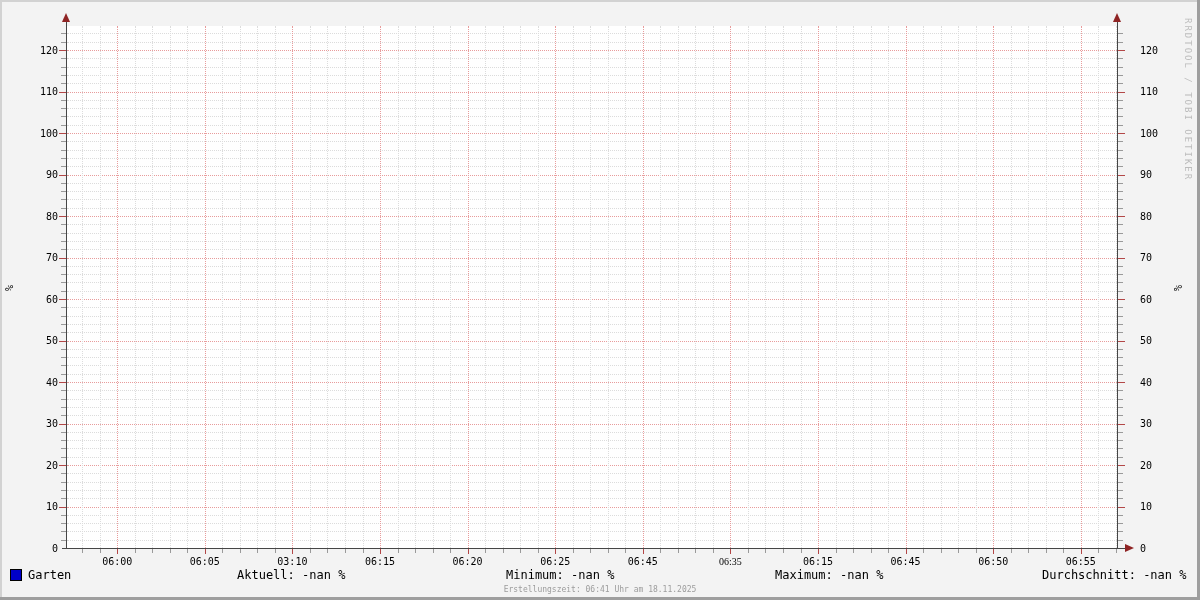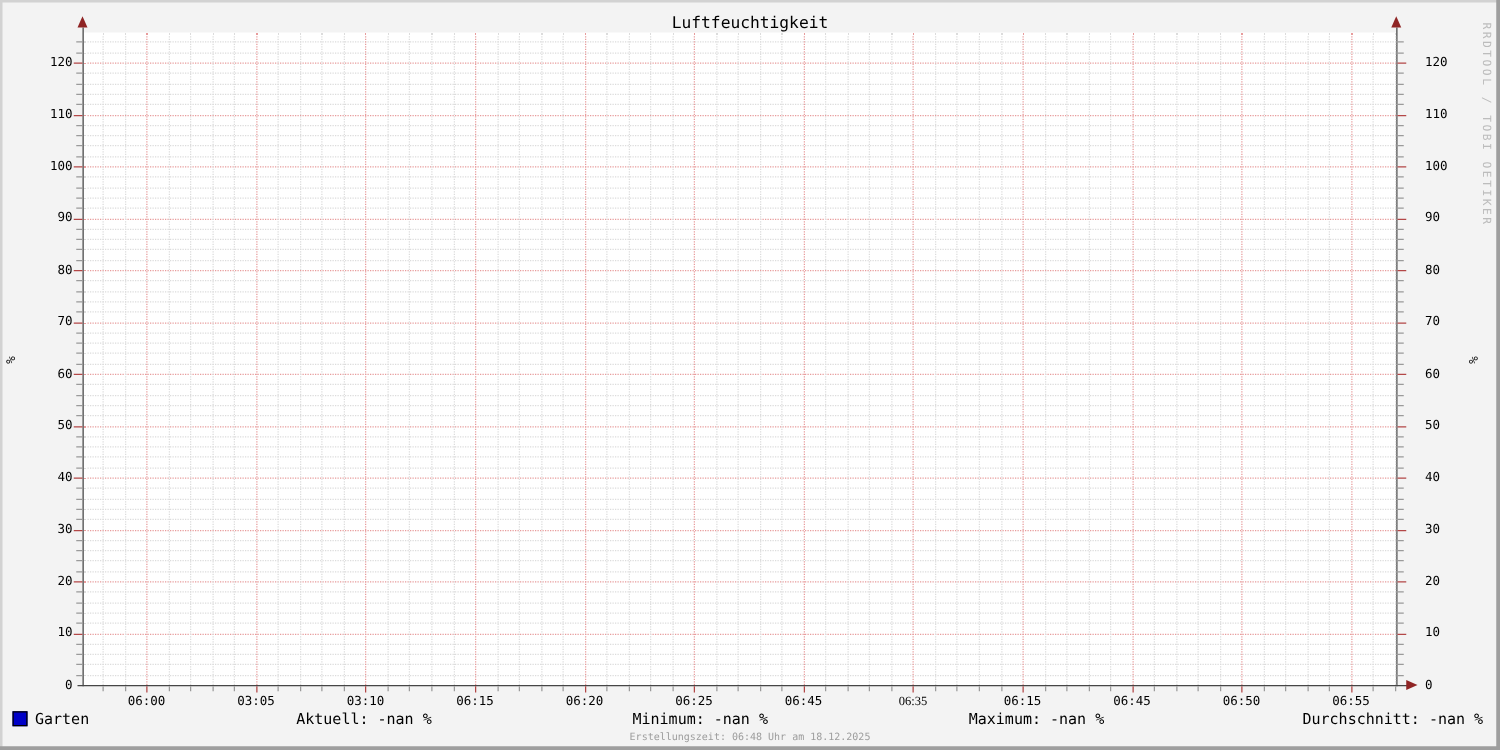--- a/index.html
+++ b/index.html
@@ -69,35 +69,34 @@
   <div id="gridlayer"></div>
 
   <div class="abs axis-y" style="left:66px;top:22px;height:527px;"></div>
   <div class="abs axis-y" style="left:1117px;top:22px;height:527px;"></div>
   <div class="abs axis-x" style="left:62px;top:548px;width:1064px;"></div>
 
   <div class="abs arrow-up" style="left:62px;top:13px;"></div>
   <div class="abs arrow-up" style="left:1113px;top:13px;"></div>
   <div class="abs arrow-right" style="left:1125px;top:544px;"></div>
 
-  <div class="abs title">Luftfeuchtigkeit</div>
 
   <div class="abs vlabel left">%</div>
   <div class="abs vlabel right">%</div>
 
   <div class="abs watermark">RRDTOOL / TOBI OETIKER</div>
 
   <div class="abs legend-swatch" style="background: rgb(0, 0, 200);"></div>
   <div class="abs legend-text lg-series">Garten</div>
   <div class="abs legend-text lg-stat0">Aktuell: -nan %</div>
   <div class="abs legend-text lg-stat1">Minimum: -nan %</div>
   <div class="abs legend-text lg-stat2">Maximum: -nan %</div>
   <div class="abs legend-text lg-stat3">Durchschnitt: -nan %</div>
 
-  <div class="abs footer">Erstellungszeit: 06:48 Uhr am 18.12.2025</div>
+  <div class="abs footer">Erstellungszeit: 06:41 Uhr am 18.11.2025</div>
 
   <div class="abs edge-top"></div>
   <div class="abs edge-left"></div>
   <div class="abs edge-bottom"></div>
   <div class="abs edge-right"></div>
 <div class="abs gl-h" style="left:67px;top:539.7px;width:1050px;"></div>
     <div class="abs gl-h" style="left:67px;top:531.4px;width:1050px;"></div>
     <div class="abs gl-h" style="left:67px;top:523.1px;width:1050px;"></div>
     <div class="abs gl-h" style="left:67px;top:514.8px;width:1050px;"></div>
     <div class="abs gl-h" style="left:67px;top:498.2px;width:1050px;"></div>
@@ -422,21 +421,21 @@
     <div class="abs ylab" style="left:1140px;top:209.5px;width:40px;text-align:left;">80</div>
     <div class="abs ylab" style="left:24px;top:168.0px;width:34px;text-align:right;">90</div>
     <div class="abs ylab" style="left:1140px;top:168.0px;width:40px;text-align:left;">90</div>
     <div class="abs ylab" style="left:24px;top:126.5px;width:34px;text-align:right;">100</div>
     <div class="abs ylab" style="left:1140px;top:126.5px;width:40px;text-align:left;">100</div>
     <div class="abs ylab" style="left:24px;top:85.0px;width:34px;text-align:right;">110</div>
     <div class="abs ylab" style="left:1140px;top:85.0px;width:40px;text-align:left;">110</div>
     <div class="abs ylab" style="left:24px;top:43.5px;width:34px;text-align:right;">120</div>
     <div class="abs ylab" style="left:1140px;top:43.5px;width:40px;text-align:left;">120</div>
     <div class="abs xlab" style="left:88.2px;top:555px;width:58px;">06:00</div>
-    <div class="abs xlab" style="left:175.8px;top:555px;width:58px;">03:05</div>
+    <div class="abs xlab" style="left:175.8px;top:555px;width:58px;">06:05</div>
     <div class="abs xlab" style="left:263.4px;top:555px;width:58px;">03:10</div>
     <div class="abs xlab" style="left:351.0px;top:555px;width:58px;">06:15</div>
     <div class="abs xlab" style="left:438.6px;top:555px;width:58px;">06:20</div>
     <div class="abs xlab" style="left:526.2px;top:555px;width:58px;">06:25</div>
     <div class="abs xlab" style="left:613.8px;top:555px;width:58px;">06:45</div>
     <div class="abs xlab" style="left:701.4px;top:555px;width:58px;font-family:Liberation Serif, serif;">06:35</div>
     <div class="abs xlab" style="left:789.0px;top:555px;width:58px;">06:15</div>
     <div class="abs xlab" style="left:876.6px;top:555px;width:58px;">06:45</div>
     <div class="abs xlab" style="left:964.2px;top:555px;width:58px;">06:50</div>
     <div class="abs xlab" style="left:1051.8px;top:555px;width:58px;">06:55</div>

